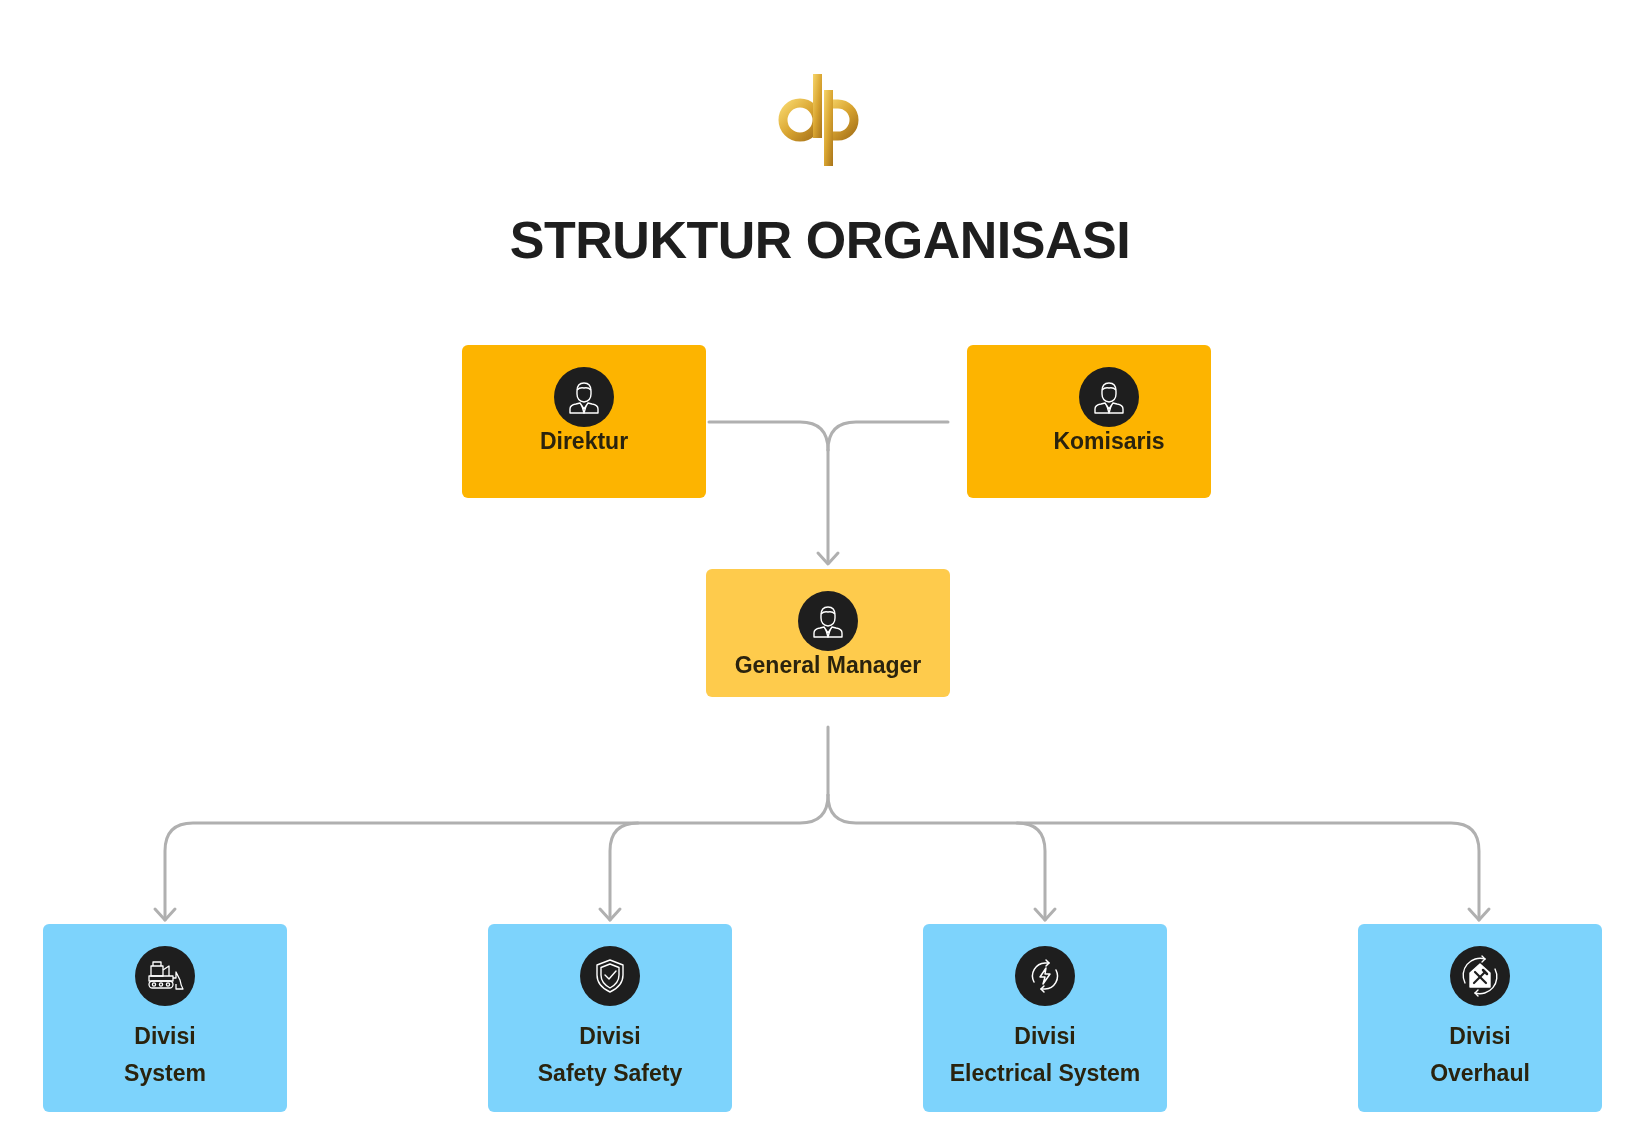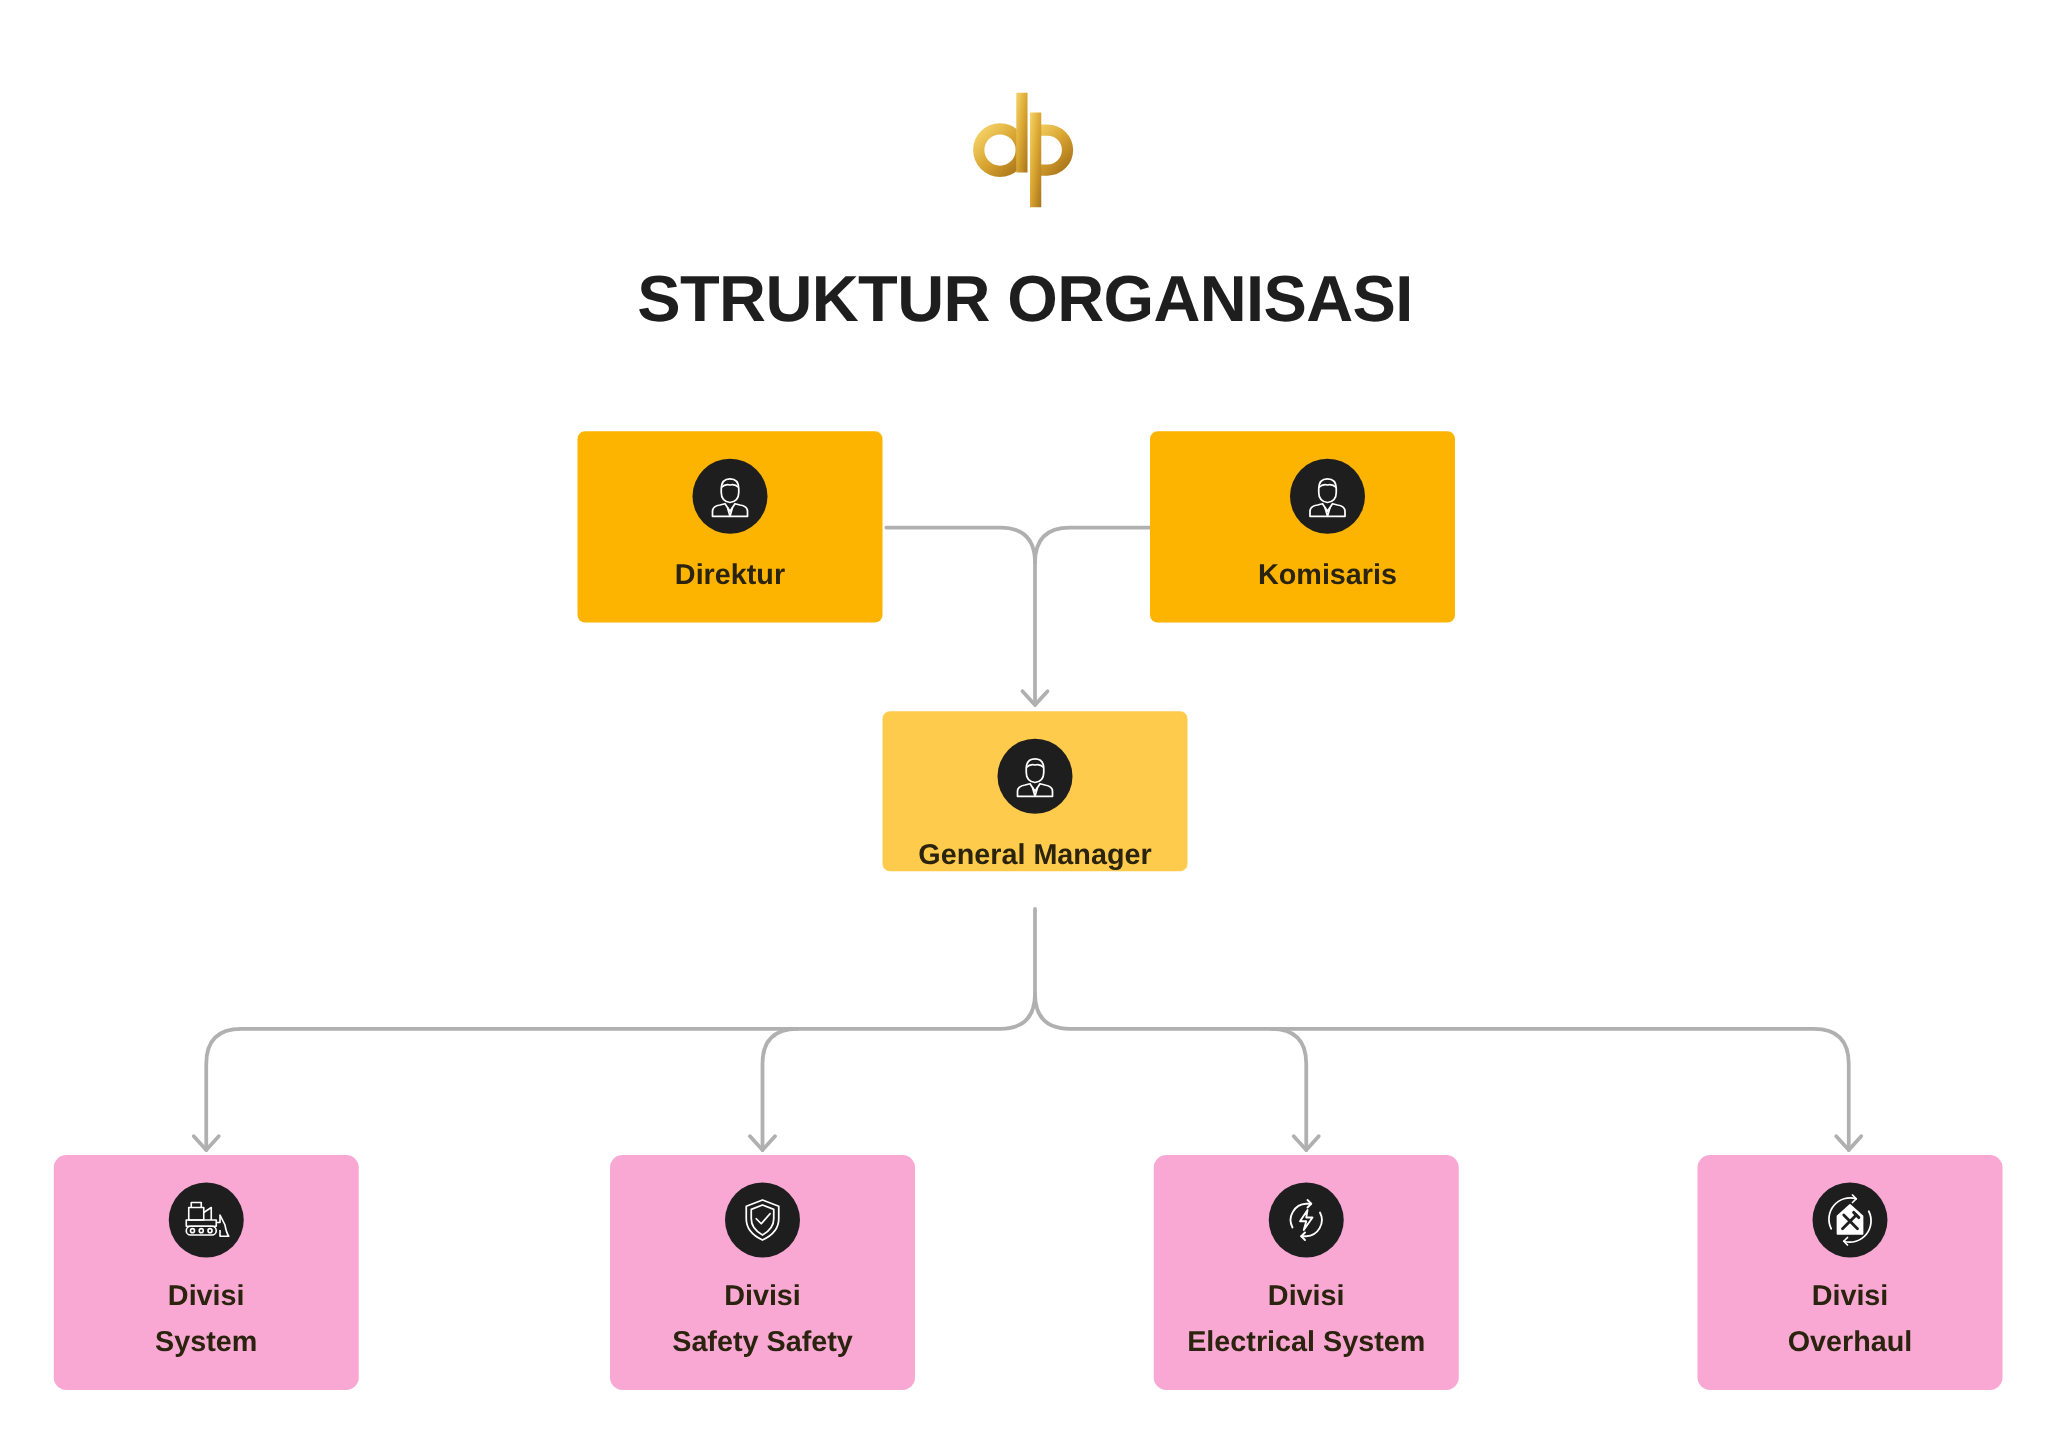--- a/index.html
+++ b/index.html
@@ -15,28 +15,28 @@
     letter-spacing: -0.5px; line-height: 70px;
   }
   .connectors { position: absolute; left: 0; top: 0; width: 1640px; height: 1147px; pointer-events: none; }
   .box {
     position: absolute; width: 244px; border-radius: 6px;
     display: flex; flex-direction: column; align-items: center;
     box-sizing: border-box; color: #2a230e;
   }
   .box.top { background: #FDB400; height: 153px; top: 345px; }
   .box.gm { background: #FECB4C; height: 128px; top: 569px; left: 706px; }
-  .box.div { background: #f9a8d4; height: 188px; top: 924px; border-radius: 10px; }
+  .box.div { background: #7dd3fc; height: 188px; top: 924px; }
   .icon {
     width: 60px; height: 60px; border-radius: 50%; background: #1e1e1e;
     margin-top: 22px; display: flex; align-items: center; justify-content: center;
   }
   .box.div .icon { margin-top: 22px; }
   .label {
-    margin-top: 18px; font-size: 23px; font-weight: bold; text-align: center;
+    font-size: 23px; font-weight: bold; text-align: center;
     line-height: 28px;
   }
   .box.div .label { margin-top: 12px; line-height: 37px; font-size: 23px; }
   .label span { display: block; }
 </style>
 </head>
 <body>
 
 <div class="logo">
   <svg width="94" height="92" viewBox="0 0 94 92">
@@ -86,21 +86,21 @@
     <svg width="36" height="36" viewBox="0 0 36 36" fill="none" stroke="#fff" stroke-width="1.4" stroke-linejoin="round">
       <path d="M11 12 Q11 4 18 4 Q25 4 25 12 V15 Q25 22 18 23 Q11 22 11 15 Z"></path>
       <path d="M11 11 Q14 8 18 9 Q22 8 25 11"></path>
       <path d="M4 34 V30 Q4 26 10 25 L14 24 L18 30 L22 24 L26 25 Q32 26 32 30 V34 Z"></path>
       <path d="M16 27 L18 34 L20 27"></path>
     </svg>
   </div>
   <div class="label">Direktur</div>
 </div>
 
-<div class="box top" style="left:920px;padding-left:40px;">
+<div class="box top" style="left:967px;padding-left:40px;">
   <div class="icon">
     <svg width="36" height="36" viewBox="0 0 36 36" fill="none" stroke="#fff" stroke-width="1.4" stroke-linejoin="round">
       <path d="M11 12 Q11 4 18 4 Q25 4 25 12 V15 Q25 22 18 23 Q11 22 11 15 Z"></path>
       <path d="M11 11 Q14 8 18 9 Q22 8 25 11"></path>
       <path d="M4 34 V30 Q4 26 10 25 L14 24 L18 30 L22 24 L26 25 Q32 26 32 30 V34 Z"></path>
       <path d="M16 27 L18 34 L20 27"></path>
     </svg>
   </div>
   <div class="label">Komisaris</div>
 </div>

